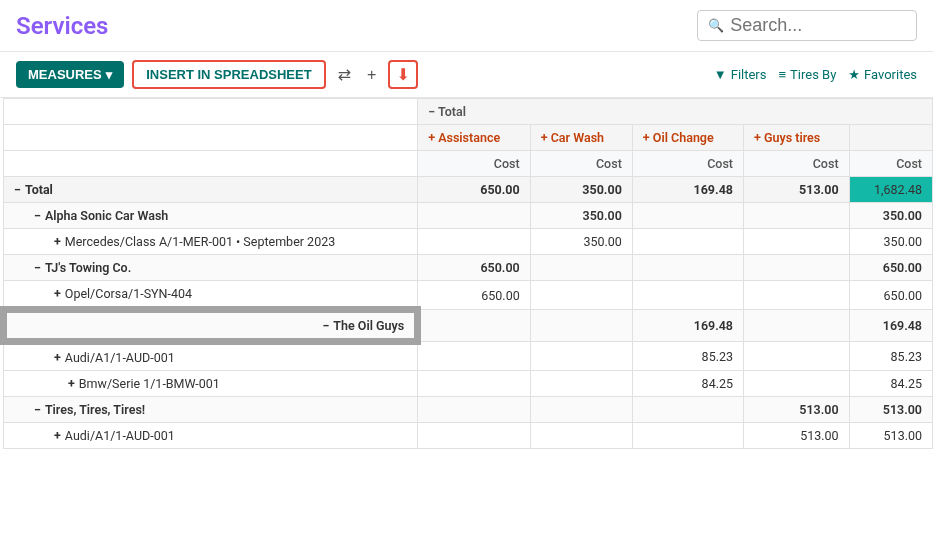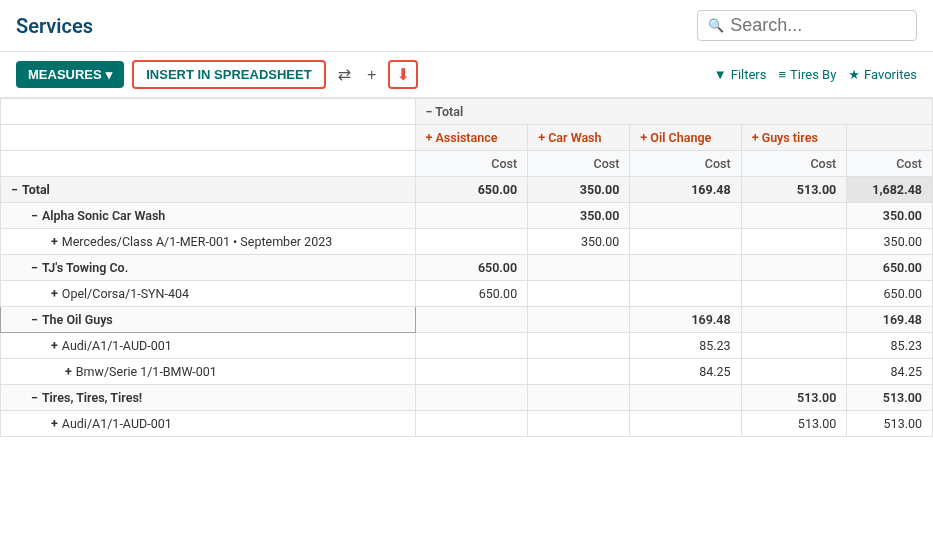--- a/index.html
+++ b/index.html
@@ -1,19 +1,19 @@
 <!DOCTYPE html>
 <html><head>
   <meta charset="utf-8">
   <style>
     * { box-sizing: border-box; margin: 0; padding: 0; }
     body { font-family: -apple-system, BlinkMacSystemFont, 'Segoe UI', Roboto, sans-serif; font-size: 13px; background: #fff; color: #333; }
 
     .header { display: flex; align-items: center; justify-content: space-between; padding: 10px 16px; border-bottom: 1px solid #e5e5e5; }
-    .header-title { font-size: 20px; font-weight: 600; color: #0c4a6e; }
+    .header-title { font-size: 24px; font-weight: 600; color: #8b5cf6; }
     .search-box { display: flex; align-items: center; border: 1px solid #ccc; border-radius: 4px; padding: 4px 10px; width: 220px; color: #aaa; font-size: 13px; }
     .search-icon { margin-right: 6px; color: #aaa; }
 
     .toolbar { display: flex; align-items: center; padding: 8px 16px; border-bottom: 1px solid #e5e5e5; gap: 8px; }
     .btn-measures { background: #00706b; color: #fff; border: none; border-radius: 4px; padding: 6px 12px; font-size: 13px; font-weight: 600; cursor: pointer; display: flex; align-items: center; gap: 4px; }
     .btn-insert { background: #fff; color: #00706b; border: 2px solid #e74c3c; border-radius: 4px; padding: 5px 12px; font-size: 13px; font-weight: 600; cursor: pointer; }
     .icon-btn { background: #fff; border: none; cursor: pointer; color: #555; font-size: 16px; padding: 4px; display: flex; align-items: center; }
     .icon-btn.highlighted { border: 2px solid #e74c3c; border-radius: 4px; color: #e74c3c; padding: 3px 6px; }
     .spacer { flex: 1; }
     .toolbar-right { display: flex; align-items: center; gap: 12px; color: #00706b; font-size: 13px; }
@@ -106,21 +106,21 @@
     </thead>
     <tbody id="table-body">
     <tr>
     <td class="label-cell" style="padding-left:10px; background:#f5f5f5; font-weight:700; border:1px solid #e0e0e0;">
       <span style="font-weight:700; margin-right:4px; cursor:pointer;">−</span>Total
     </td>
     <td style="background:#f5f5f5; font-weight:700; border:1px solid #e0e0e0;">650.00</td>
     <td style="background:#f5f5f5; font-weight:700; border:1px solid #e0e0e0;">350.00</td>
     <td style="background:#f5f5f5; font-weight:700; border:1px solid #e0e0e0;">169.48</td>
     <td style="background:#f5f5f5; font-weight:700; border:1px solid #e0e0e0;">513.00</td>
-    <td style="background:#e5e5e5; font-weight:700; border:1px solid #e0e0e0;margin-top:8px;">1,682.48</td>
+    <td style="background:#14b8a6; font-weight:400; border:1px solid #e0e0e0;margin-top:8px;">1,682.48</td>
   </tr>
         <tr>
     <td class="label-cell" style="padding-left:30px; background:#fafafa; font-weight:600; border:1px solid #e0e0e0;">
       <span style="font-weight:700; margin-right:4px; cursor:pointer;">−</span>Alpha Sonic Car Wash
     </td>
     <td style="background:#fafafa; font-weight:600; border:1px solid #e0e0e0;"></td>
     <td style="background:#fafafa; font-weight:600; border:1px solid #e0e0e0;">350.00</td>
     <td style="background:#fafafa; font-weight:600; border:1px solid #e0e0e0;"></td>
     <td style="background:#fafafa; font-weight:600; border:1px solid #e0e0e0;"></td>
     <td style="background:#fafafa; font-weight:600; border:1px solid #e0e0e0;">350.00</td>
@@ -149,21 +149,21 @@
     <td class="label-cell" style="padding-left:50px; background:#fff; font-weight:normal; border:1px solid #e0e0e0;">
       <span style="font-weight:700; margin-right:4px; cursor:pointer;">+</span>Opel/Corsa/1-SYN-404
     </td>
     <td style="background:#fff; font-weight:normal; border:1px solid #e0e0e0;">650.00</td>
     <td style="background:#fff; font-weight:normal; border:1px solid #e0e0e0;"></td>
     <td style="background:#fff; font-weight:normal; border:1px solid #e0e0e0;"></td>
     <td style="background:#fff; font-weight:normal; border:1px solid #e0e0e0;"></td>
     <td style="background:#fff; font-weight:normal; border:1px solid #e0e0e0;">650.00</td>
   </tr>
         <tr>
-    <td class="label-cell" style="padding-left:30px; background:#fafafa; font-weight:600; border:1px solid #a3a3a3;">
+    <td class="label-cell" style="padding-left:30px; background:#fafafa; font-weight:600; border:7px solid #a3a3a3;text-align:right;">
       <span style="font-weight:700; margin-right:4px; cursor:pointer;">−</span>The Oil Guys
     </td>
     <td style="background:#fafafa; font-weight:600; border:1px solid #e0e0e0;"></td>
     <td style="background:#fafafa; font-weight:600; border:1px solid #e0e0e0;"></td>
     <td style="background:#fafafa; font-weight:600; border:1px solid #e0e0e0;">169.48</td>
     <td style="background:#fafafa; font-weight:600; border:1px solid #e0e0e0;"></td>
     <td style="background:#fafafa; font-weight:600; border:1px solid #e0e0e0;">169.48</td>
   </tr>
         <tr>
     <td class="label-cell" style="padding-left:50px; background:#fff; font-weight:normal; border:1px solid #e0e0e0;">

